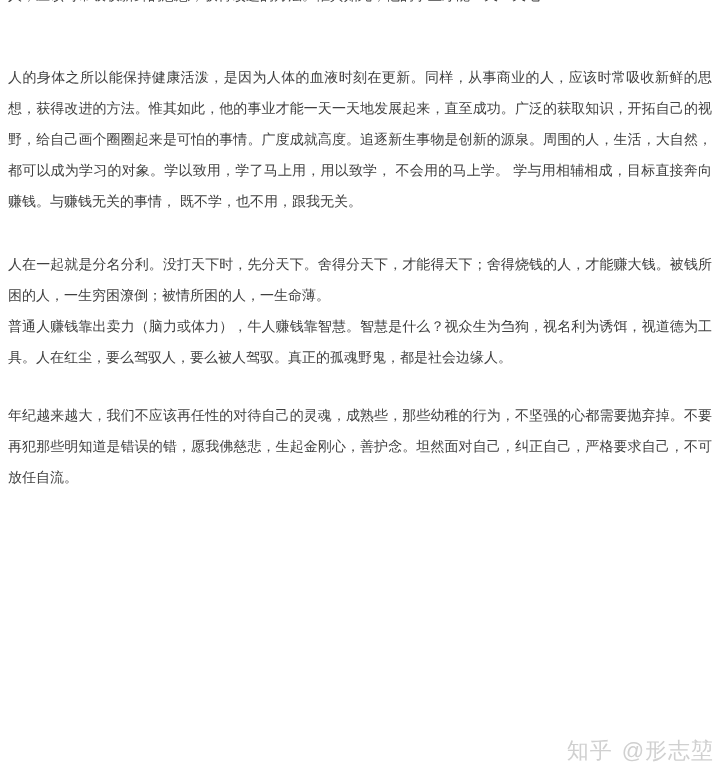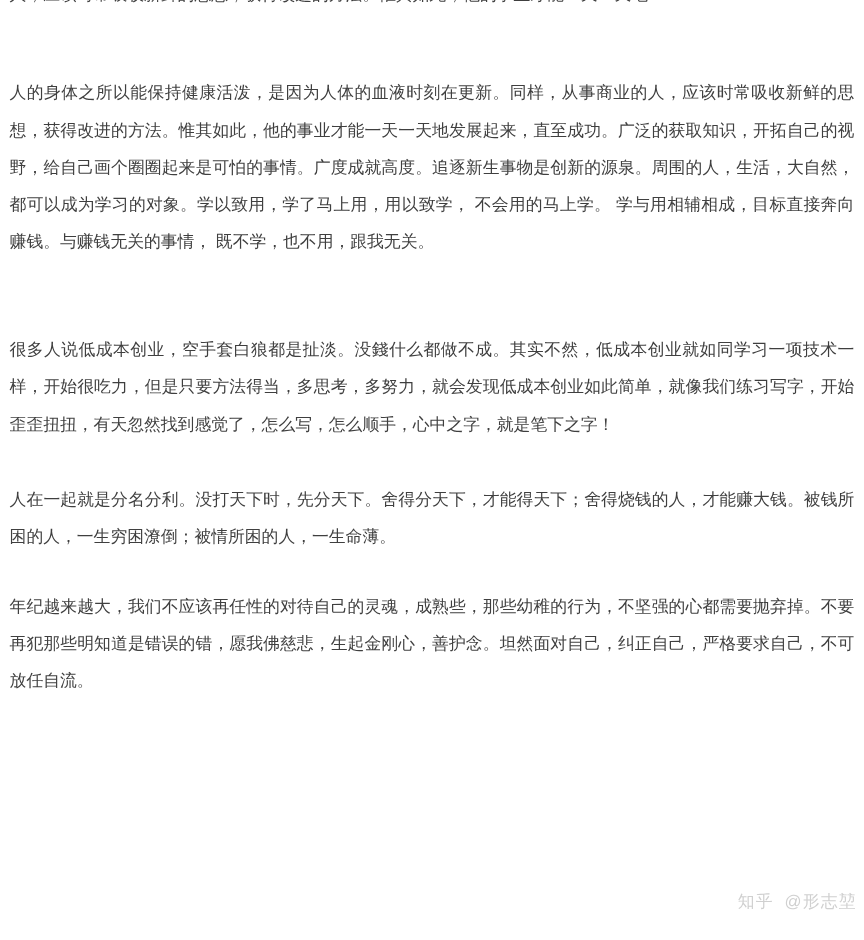--- a/index.html
+++ b/index.html
@@ -34,41 +34,41 @@
   .clip-row .para{margin-top:-20px;}
   .m-p1{margin-top:54px;}
   .m-p2{margin-top:59px;}
   .m-p3a{margin-top:32px;}
   .m-p3b{margin-top:0;}
   .m-p4{margin-top:27px;}
   .watermark{
     position:absolute;
     top:738px;
     right:6px;
-    font-size:14px;
+    font-size:22px;
     line-height:26px;
     color:var(--watermark);
     letter-spacing:1px;
     white-space:nowrap;
   }
   .watermark .handle{margin-left:9px;}
 </style>
 </head>
 <body>
 
 <div class="page">
 
   <div class="clip-row">
     <div class="para">人，应该时常吸收新鲜的思想，获得改进的方法。惟其如此，他的事业才能一天一天地</div>
   </div>
 
   <div class="content">
     <p class="para m-p1">人的身体之所以能保持健康活泼，是因为人体的血液时刻在更新。同样，从事商业的人，应该时常吸收新鲜的思想，获得改进的方法。惟其如此，他的事业才能一天一天地发展起来，直至成功。广泛的获取知识，开拓自己的视野，给自己画个圈圈起来是可怕的事情。广度成就高度。追逐新生事物是创新的源泉。周围的人，生活，大自然，都可以成为学习的对象。学以致用，学了马上用，用以致学， 不会用的马上学。 学与用相辅相成，目标直接奔向赚钱。与赚钱无关的事情， 既不学，也不用，跟我无关。</p>
-    <p class="para m-p2">很多人说低成本创业，空手套白狼都是扯淡。没錢什么都做不成。其实不然，低成本创业就如同学习一项技术一样，开始很吃力，但是只要方法得当，多思考，多努力，就会发现低成本创业如此简单，就像我们练习写字，开始歪歪扭扭，有天忽然找到感觉了，怎么写，怎么顺手，心中之字，就是笔下之字！</p>
     <p class="para m-p3a">人在一起就是分名分利。没打天下时，先分天下。舍得分天下，才能得天下；舍得烧钱的人，才能赚大钱。被钱所困的人，一生穷困潦倒；被情所困的人，一生命薄。</p>
+    <p class="para m-p3b">普通人赚钱靠出卖力（脑力或体力），牛人赚钱靠智慧。智慧是什么？视众生为刍狗，视名利为诱饵，视道德为工具。人在红尘，要么驾驭人，要么被人驾驭。真正的孤魂野鬼，都是社会边缘人。</p>
     <p class="para m-p4">年纪越来越大，我们不应该再任性的对待自己的灵魂，成熟些，那些幼稚的行为，不坚强的心都需要抛弃掉。不要再犯那些明知道是错误的错，愿我佛慈悲，生起金刚心，善护念。坦然面对自己，纠正自己，严格要求自己，不可放任自流。</p>
   </div>
 
   <div class="watermark">
     <span class="brand">知乎</span><span class="handle">@形志堃</span>
   </div>
 
 </div>
 
 </body></html>

